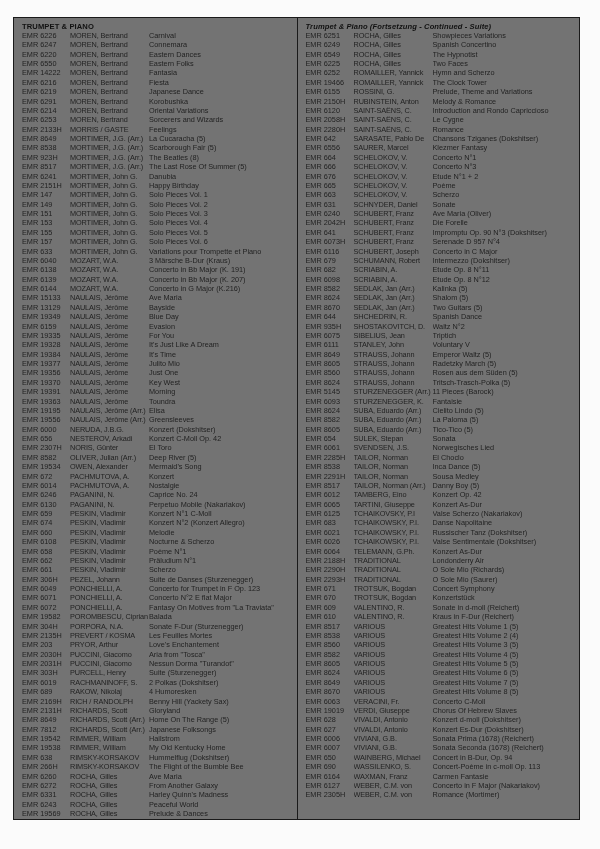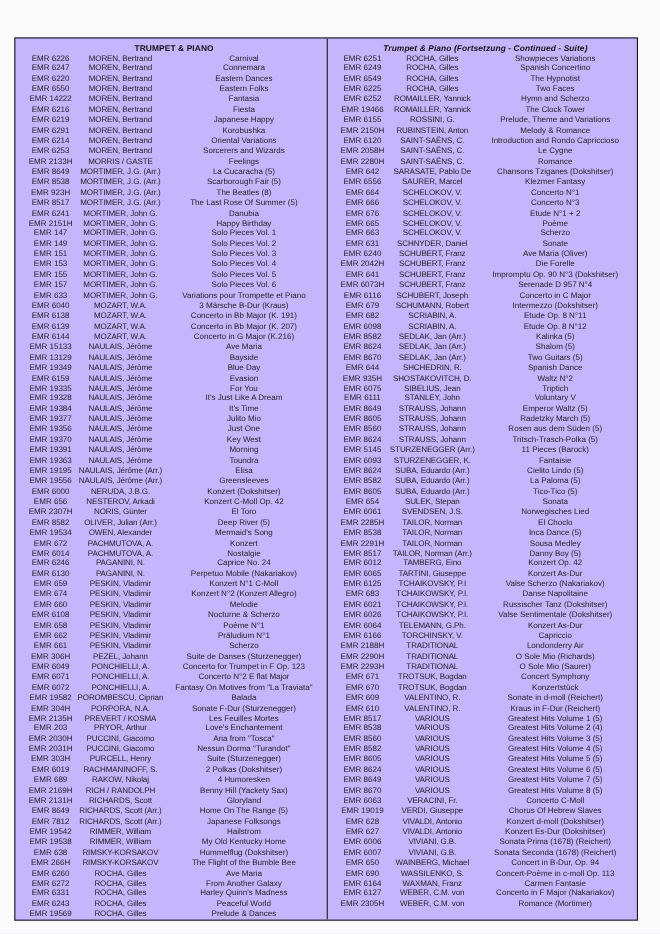--- a/index.html
+++ b/index.html
@@ -5,28 +5,27 @@
   html, body { margin: 0; padding: 0; }
   body {
     width: 600px; height: 849px;
     background: #fbfbfb;
     font-family: "Liberation Sans", sans-serif;
     position: relative;
     color: #1f1f1f;
   }
   .frame {
     position: absolute;
-    left: 13px; top: 34px;
+    left: 13px; top: 17px;
     width: 565px; height: 801px;
-    background: #c4b5fd;
+    background: #737373;
     border: 1.5px solid #1a1a1a;
     display: flex;
     overflow: hidden;
     box-sizing: content-box;
-    text-align: center;
   }
   .col {
     width: 50%;
     box-sizing: border-box;
     padding: 3.5px 2px 0 8px;
     overflow: hidden;
   }
   .col-right { border-left: 1px solid #1a1a1a; }
   .col-header {
     font-size: 7.6px;
@@ -88,21 +87,21 @@
 
         <div class="row">
           <span class="c-num">EMR 6216</span>
           <span class="c-comp">MOREN, Bertrand</span>
           <span class="c-title">Fiesta</span>
         </div>
 
         <div class="row">
           <span class="c-num">EMR 6219</span>
           <span class="c-comp">MOREN, Bertrand</span>
-          <span class="c-title">Japanese Happy</span>
+          <span class="c-title">Japanese Dance</span>
         </div>
 
         <div class="row">
           <span class="c-num">EMR 6291</span>
           <span class="c-comp">MOREN, Bertrand</span>
           <span class="c-title">Korobushka</span>
         </div>
 
         <div class="row">
           <span class="c-num">EMR 6214</span>
@@ -895,25 +894,20 @@
           <span class="c-comp">TCHAIKOWSKY, P.I.</span>
           <span class="c-title">Valse Sentimentale (Dokshitser)</span>
         </div>
 
         <div class="row">
           <span class="c-num">EMR 6064</span>
           <span class="c-comp">TELEMANN, G.Ph.</span>
           <span class="c-title">Konzert As-Dur</span>
         </div>
 
-        <div class="row">
-          <span class="c-num">EMR 6166</span>
-          <span class="c-comp">TORCHINSKY, V.</span>
-          <span class="c-title">Capriccio</span>
-        </div>
 
         <div class="row">
           <span class="c-num">EMR 2188H</span>
           <span class="c-comp">TRADITIONAL</span>
           <span class="c-title">Londonderry Air</span>
         </div>
 
         <div class="row">
           <span class="c-num">EMR 2290H</span>
           <span class="c-comp">TRADITIONAL</span>

